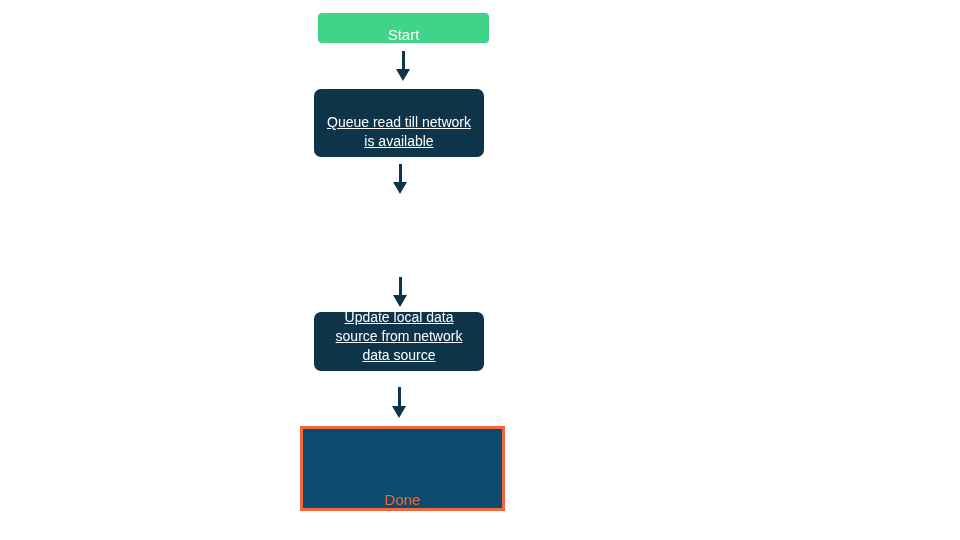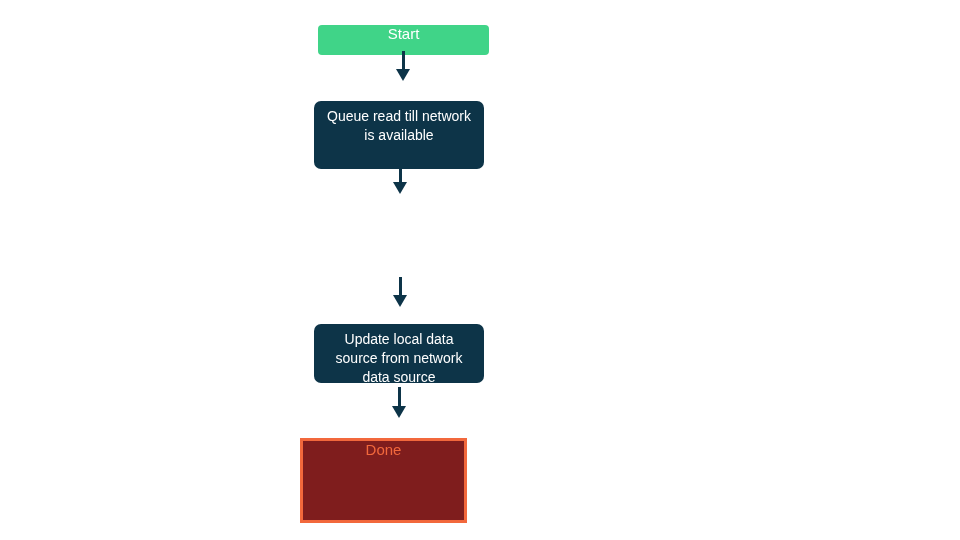--- a/index.html
+++ b/index.html
@@ -12,50 +12,50 @@
     position: relative;
     width: 960px;
     height: 540px;
     background: #ffffff;
     overflow: hidden;
   }
   .node {
     position: absolute;
     box-sizing: border-box;
     display: flex;
-    align-items: flex-start;
+    align-items: flex-end;
     justify-content: center;
     text-align: center;
-    margin-top: 12px;
   }
   .node-start {
     left: 318px; top: 13px;
     width: 171px; height: 30px;
     background: var(--start-bg, #40d488);
     border-radius: 4px;
     color: var(--text-light, #ffffff);
     font-size: 15px;
   }
   .node-step {
     left: 314px;
     width: 170px;
     background: var(--step-bg, #0d3448);
     border-radius: 7px;
     color: var(--text-light, #ffffff);
     font-size: 14px;
     line-height: 19px;
     padding: 6px 10px;
+    text-decoration: underline;
   }
   .node-step1 { top: 89px;  height: 68px; }
   .node-step2 { top: 201px; height: 67px; }
   .node-step3 { top: 312px; height: 59px; }
   .node-done {
     left: 300px; top: 426px;
-    width: 167px; height: 85px;
-    background: #7f1d1d;
+    width: 205px; height: 85px;
+    background: #0c4a6e;
     border: 3px solid var(--end-accent, #f2683c);
     color: var(--end-accent, #f2683c);
     font-size: 15px;
   }
   .arrow {
     position: absolute;
     width: 14px;
     display: flex;
     flex-direction: column;
     align-items: center;

